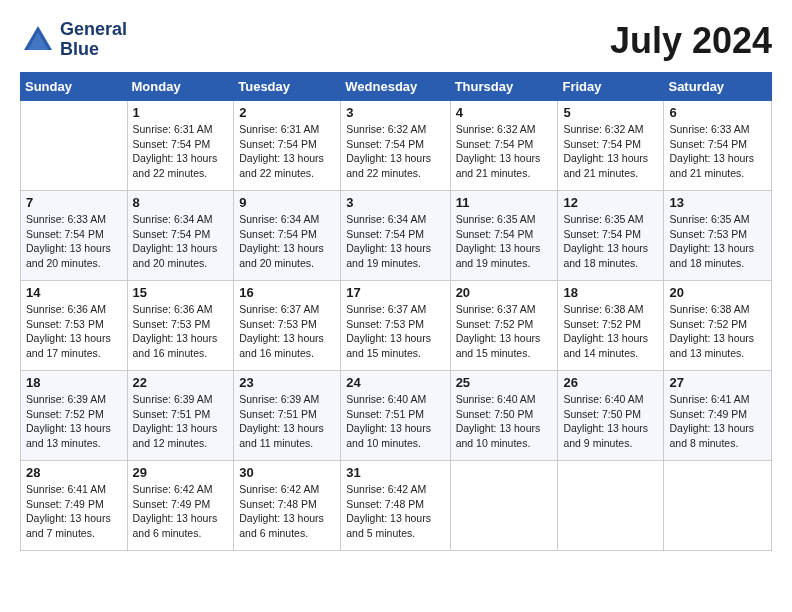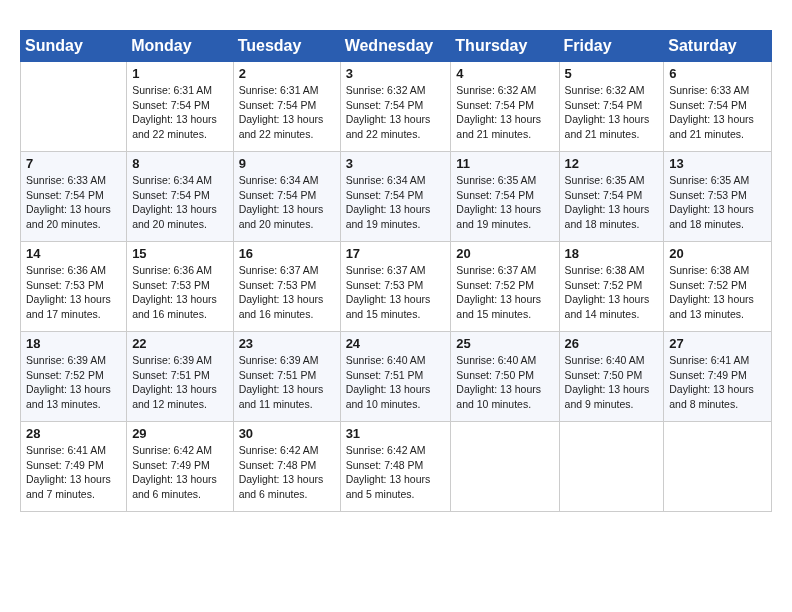--- a/index.html
+++ b/index.html
@@ -46,21 +46,21 @@
     table {
       width: 100%;
       border-collapse: collapse;
       font-size: 11px;
     }
     thead tr th {
       background: #2a5db0;
       color: #fff;
       padding: 6px 4px;
       text-align: left;
-      font-size: 16px;
+      font-size: 13px;
       font-weight: bold;
       border: 1px solid #2a5db0;
     }
     tbody tr td {
       border: 1px solid #ccc;
       vertical-align: top;
       padding: 4px 5px;
       height: 90px;
       width: 113px;
     }
@@ -83,21 +83,32 @@
       line-height: 1.4;
     }
     td.empty {
       background: #fff;
     }
   </style>
 </head>
 <body>
 
 <div class="header">
+  <div class="logo">
+    <svg class="logo-icon" viewBox="0 0 36 36">
+      <polygon points="18,4 32,28 4,28" fill="#2a5db0"></polygon>
+      <polygon points="18,10 28,28 8,28" fill="#5b8fd4" opacity="0.5"></polygon>
+    </svg>
+    <div class="logo-text">
+      <div>General</div>
+      <div>Blue</div>
+    </div>
+  </div>
   <div class="title-block">
+    <div class="month-title">July 2024</div>
   </div>
 </div>
 
 <table>
   <thead>
     <tr id="header-row">
     <th>Sunday</th>
         <th>Monday</th>
         <th>Tuesday</th>
         <th>Wednesday</th>

